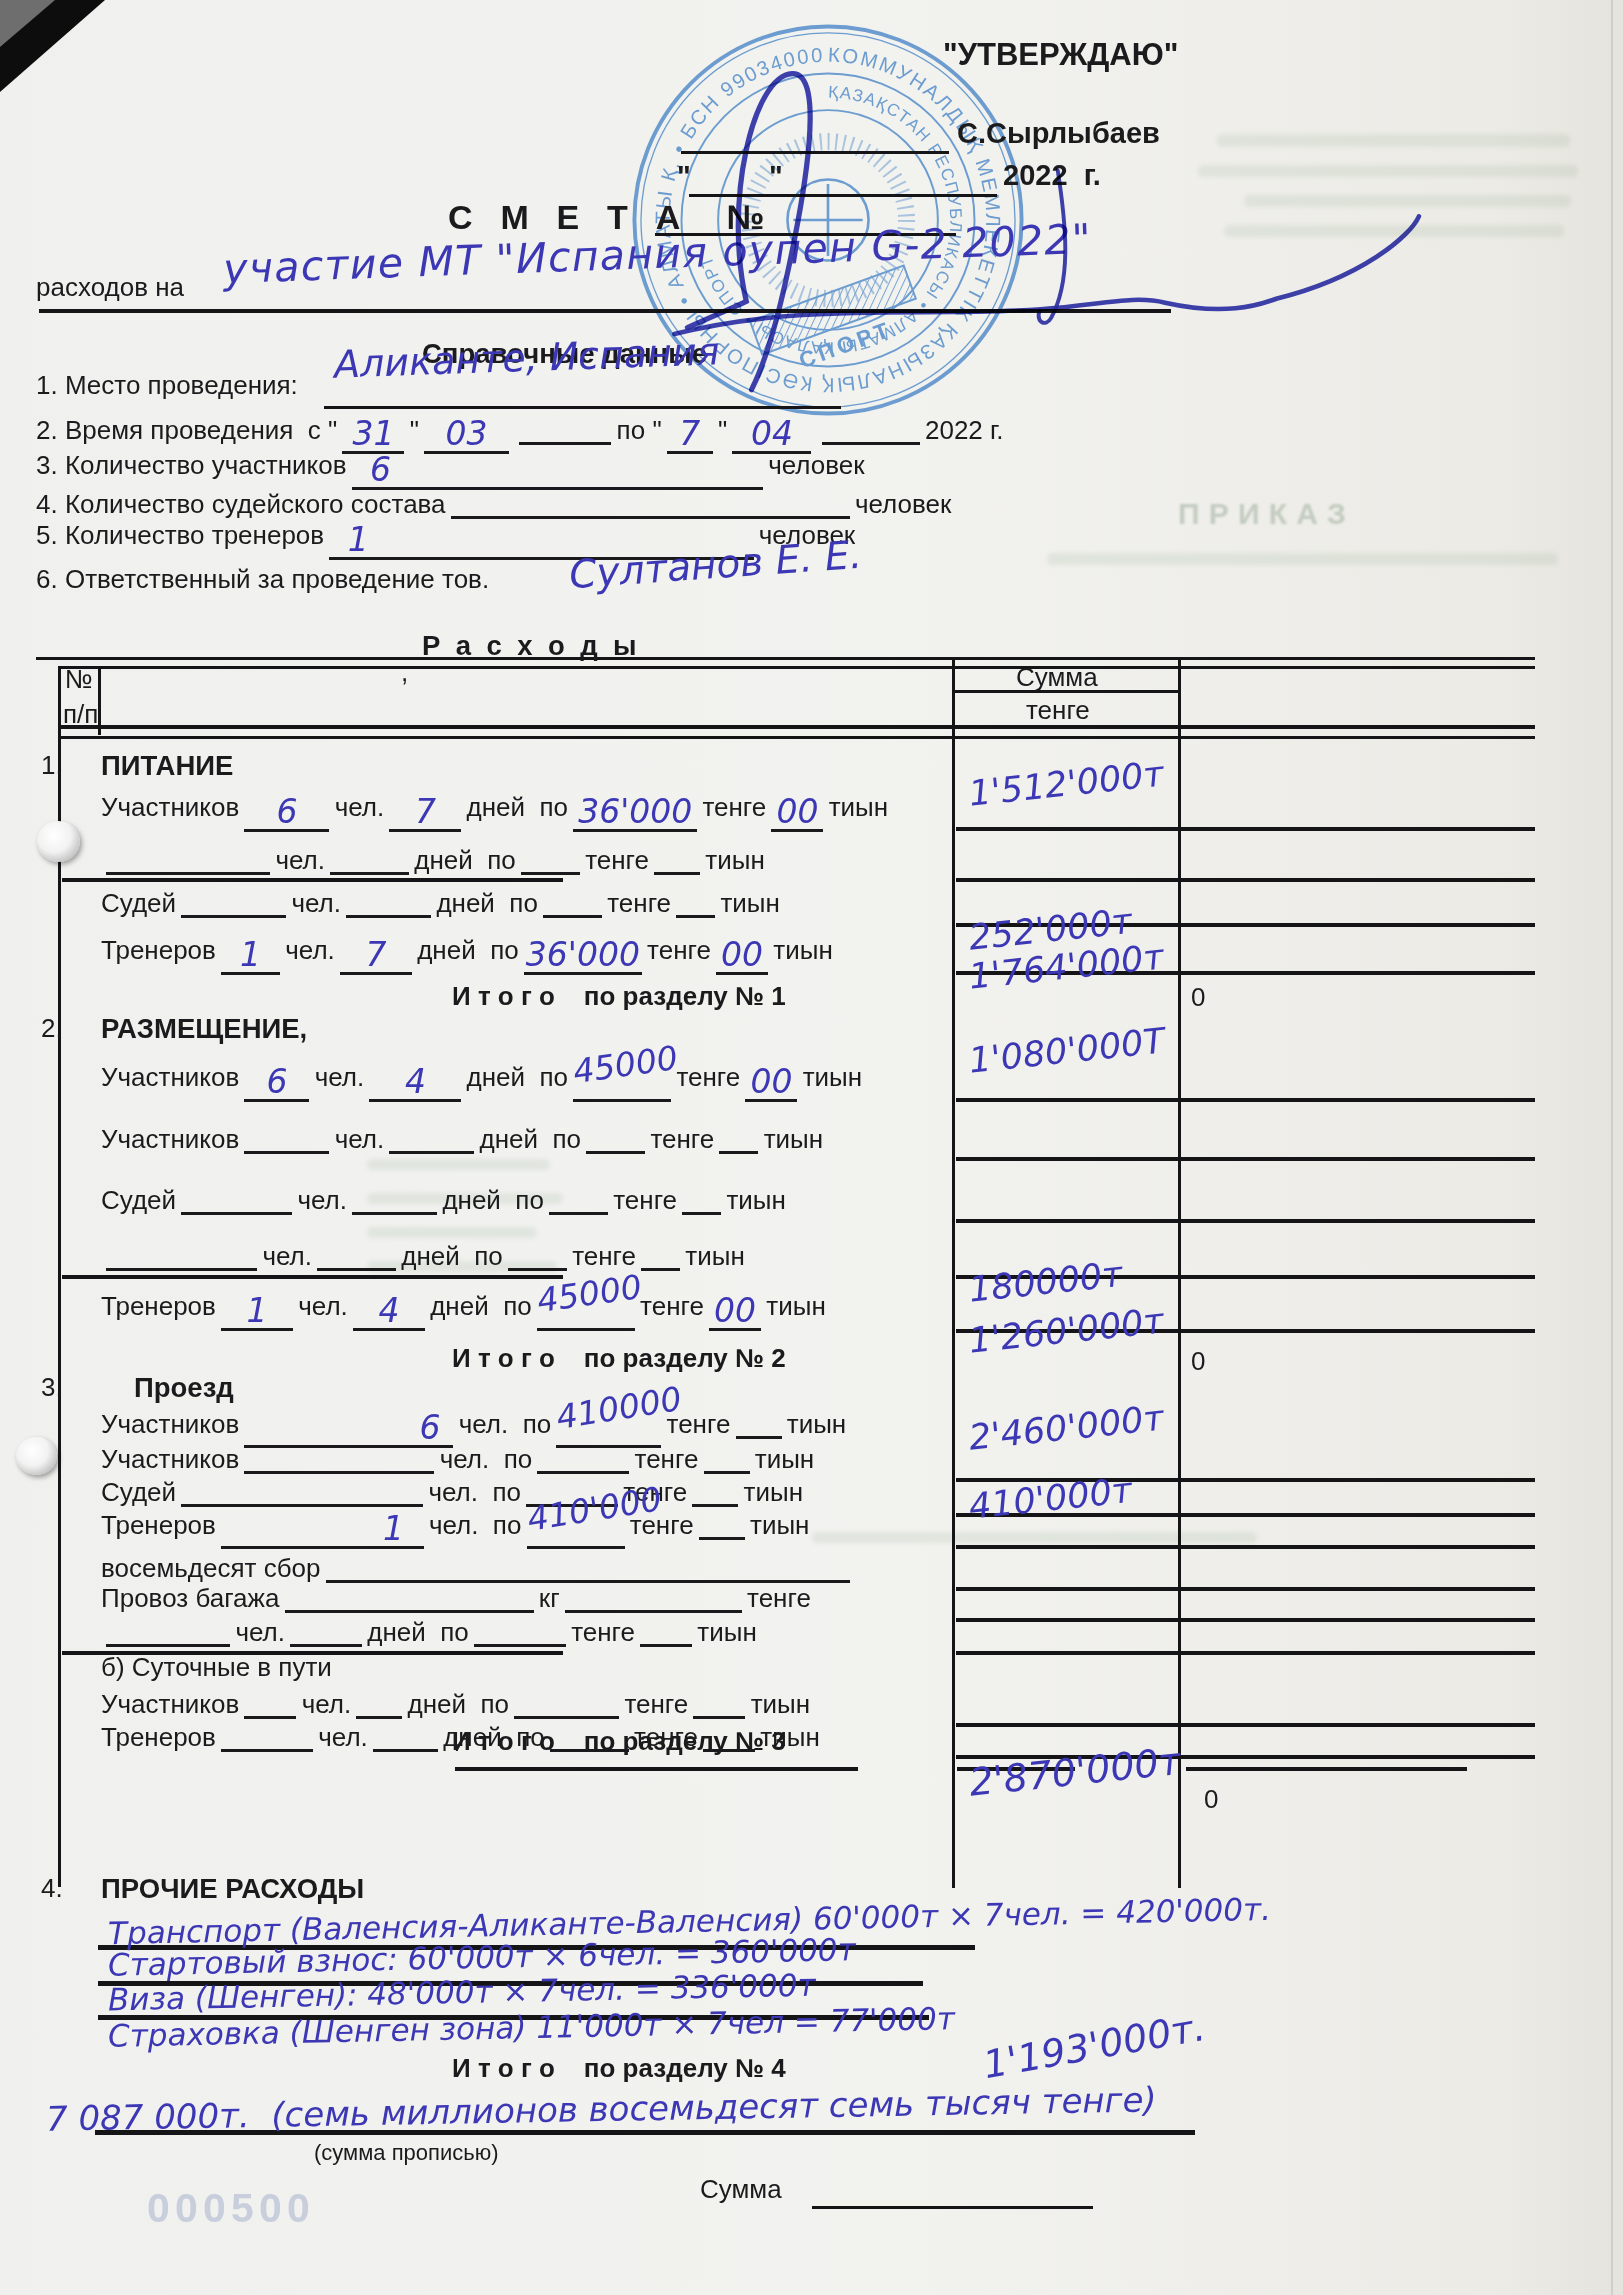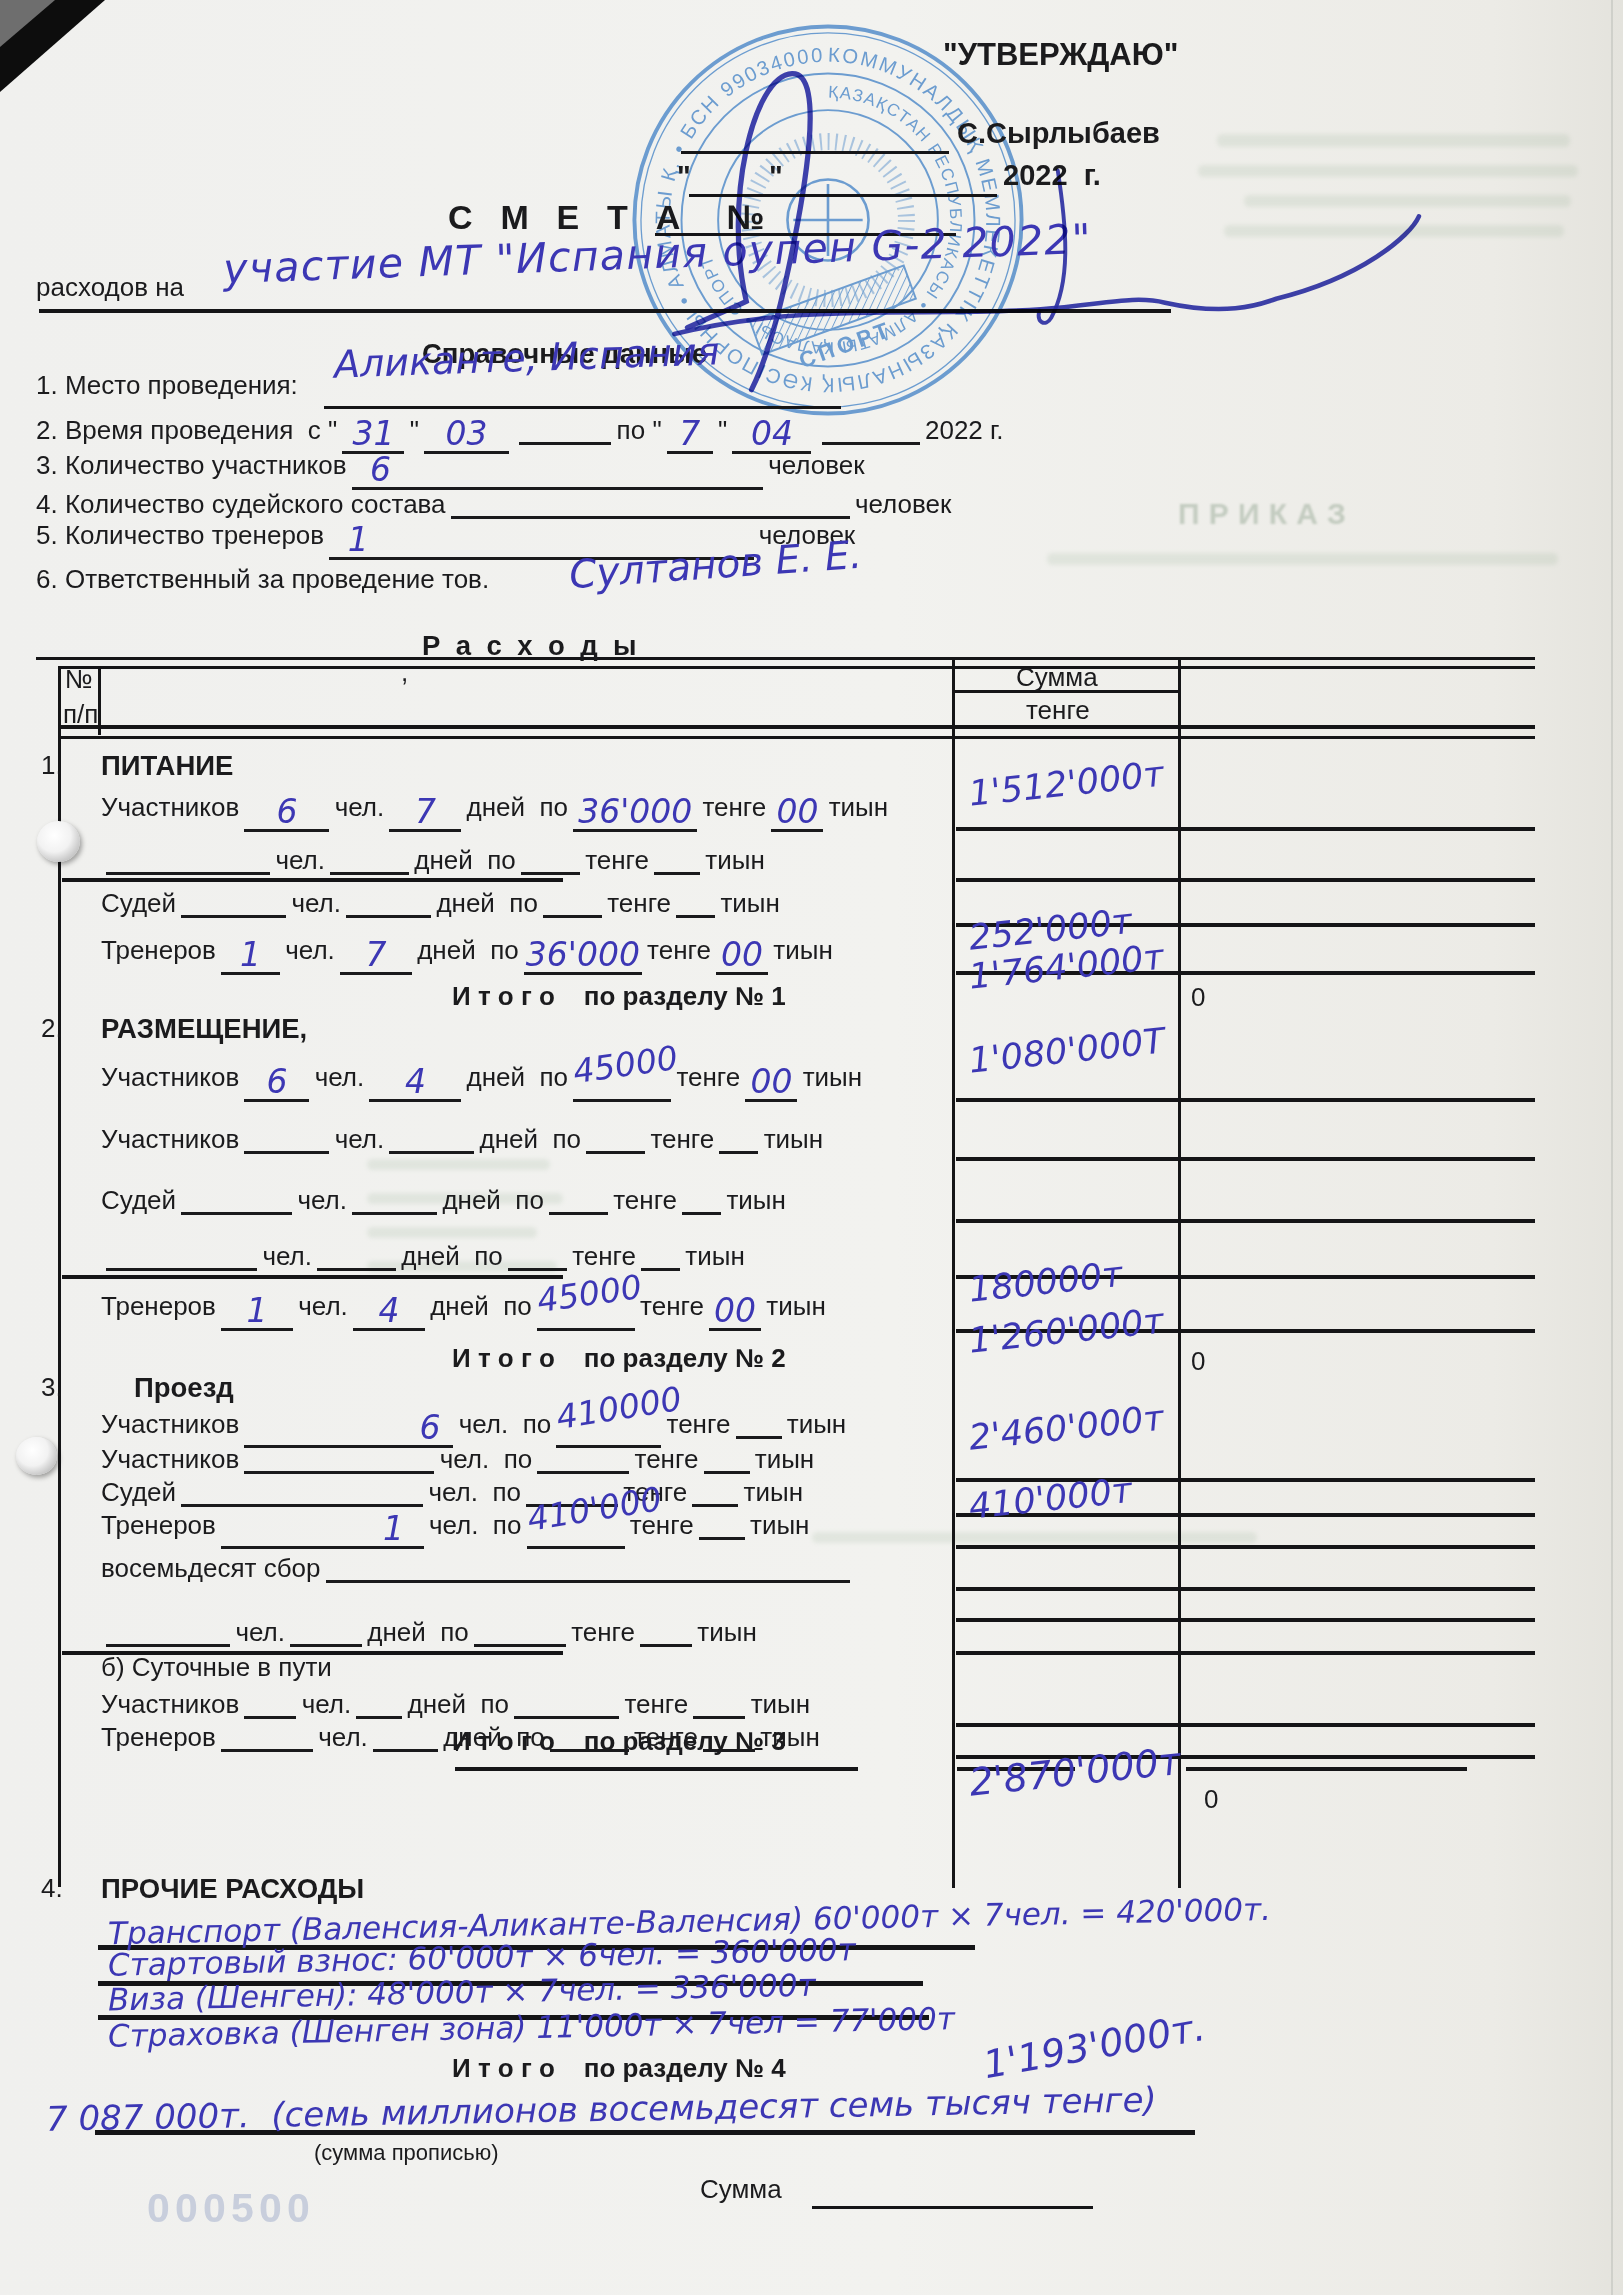--- a/index.html
+++ b/index.html
@@ -209,20 +209,21 @@
   <div class="row" style="top:1474px"><span>Судей</span><span class="g" style="width:242px"></span><span>чел.  по</span><span class="g" style="width:92px"></span><span>тенге</span><span class="g" style="width:46px"></span><span>тиын</span></div>
   <div class="rl" style="left:956px;top:1513px;width:579px;height:3.9px"></div>
 
   <div class="row" style="top:1507px"><span>Тренеров</span><span class="g" style="width:183px;text-align:right;padding-right:19.6px"><span class="hwv">1</span></span><span>чел.  по</span><span class="g" style="width:98px"><span class="hwv raise">410'000</span></span><span>тенге</span><span class="g" style="width:46px"></span><span>тиын</span></div>
   <div class="sum hw" style="top:1487px">410'000т</div>
   <div class="rl" style="left:956px;top:1545px;width:579px;height:3.9px"></div>
 
   <div class="row" style="top:1550px"><span>восемьдесят сбор</span><span class="g" style="width:524px"></span></div>
   <div class="rl" style="left:956px;top:1587px;width:579px;height:3.9px"></div>
 
+  <div class="row" style="top:1580px"><span>Провоз багажа</span><span class="g" style="width:249px"></span><span>кг</span><span class="g" style="width:177px"></span><span>тенге</span></div>
   <div class="rl" style="left:956px;top:1618px;width:579px;height:3.9px"></div>
 
   <div class="row" style="top:1614px"><span class="g" style="width:124px"></span><span>чел.</span><span class="g" style="width:72px"></span><span>дней  по</span><span class="g" style="width:92px"></span><span>тенге</span><span class="g" style="width:52px"></span><span>тиын</span></div>
   <div class="rl" style="left:62px;top:1651px;width:501px;height:3.9px"></div>
   <div class="rl" style="left:956px;top:1651px;width:579px;height:3.9px"></div>
 
   <div class="row" style="top:1652px"><span>б) Суточные в пути</span></div>
 
   <div class="row" style="top:1686px"><span>Участников</span><span class="g" style="width:52px"></span><span>чел.</span><span class="g" style="width:46px"></span><span>дней  по</span><span class="g" style="width:105px"></span><span>тенге</span><span class="g" style="width:52px"></span><span>тиын</span></div>
   <div class="rl" style="left:956px;top:1723px;width:579px;height:3.9px"></div>

